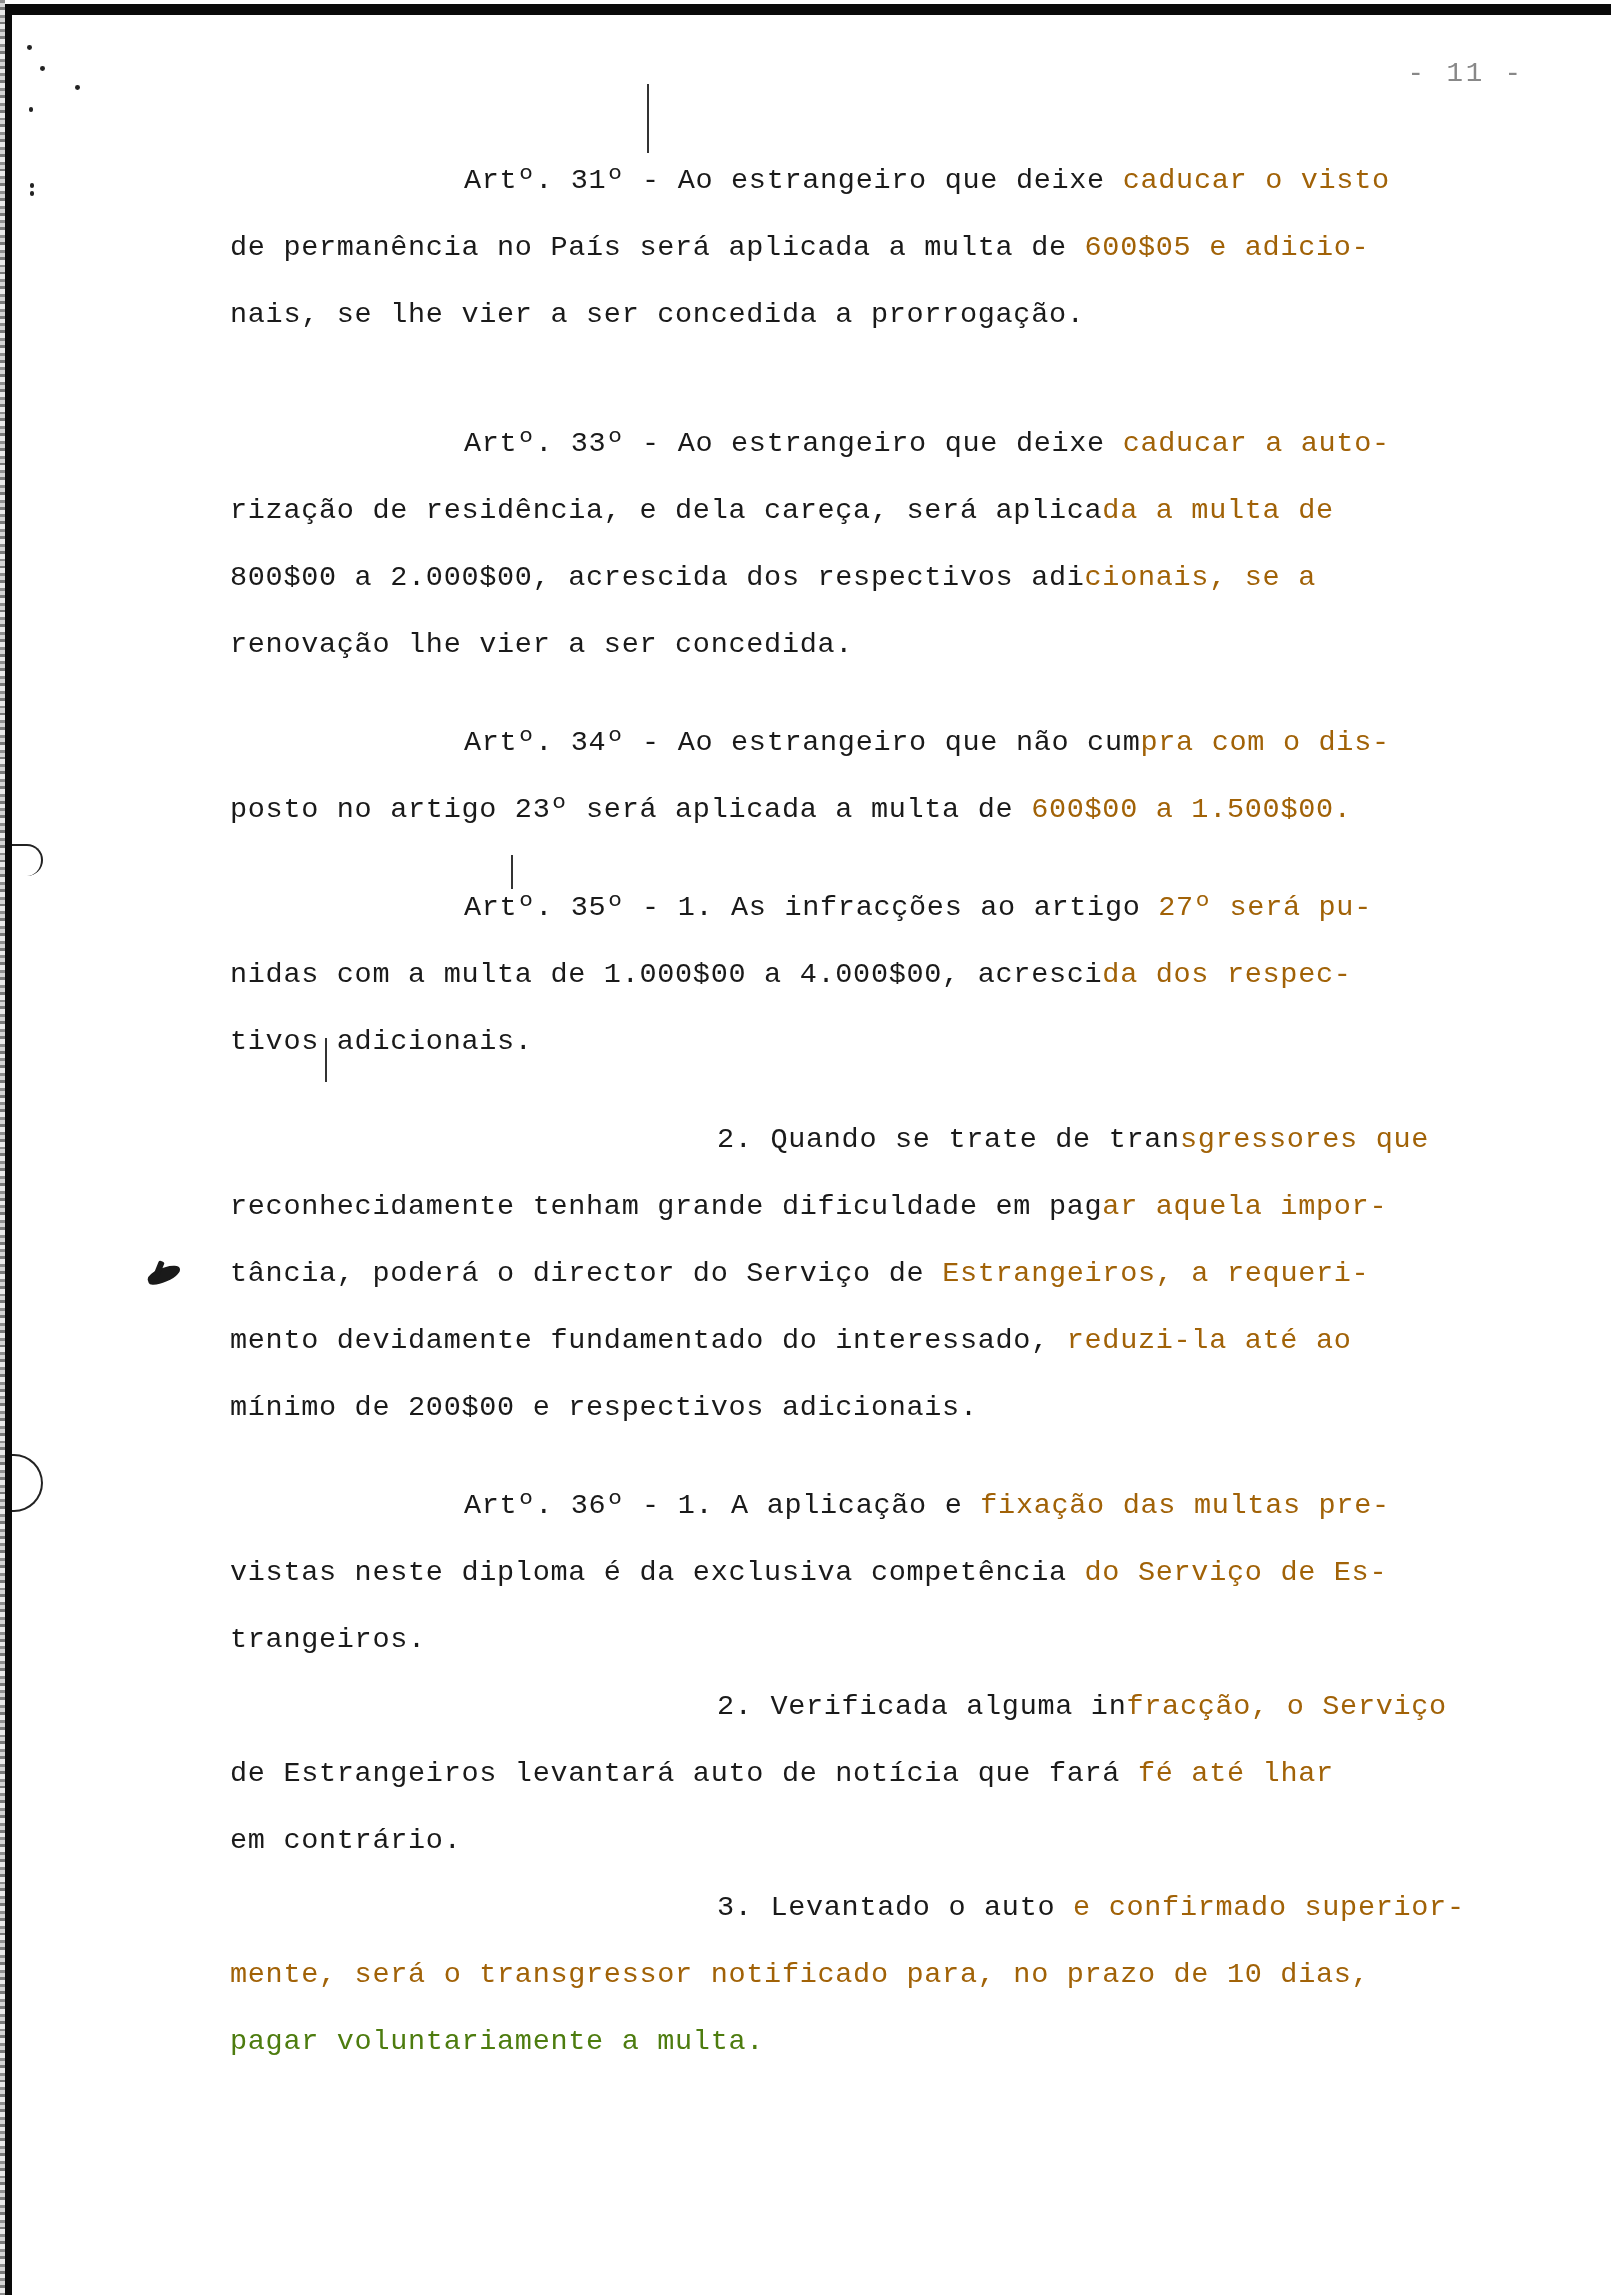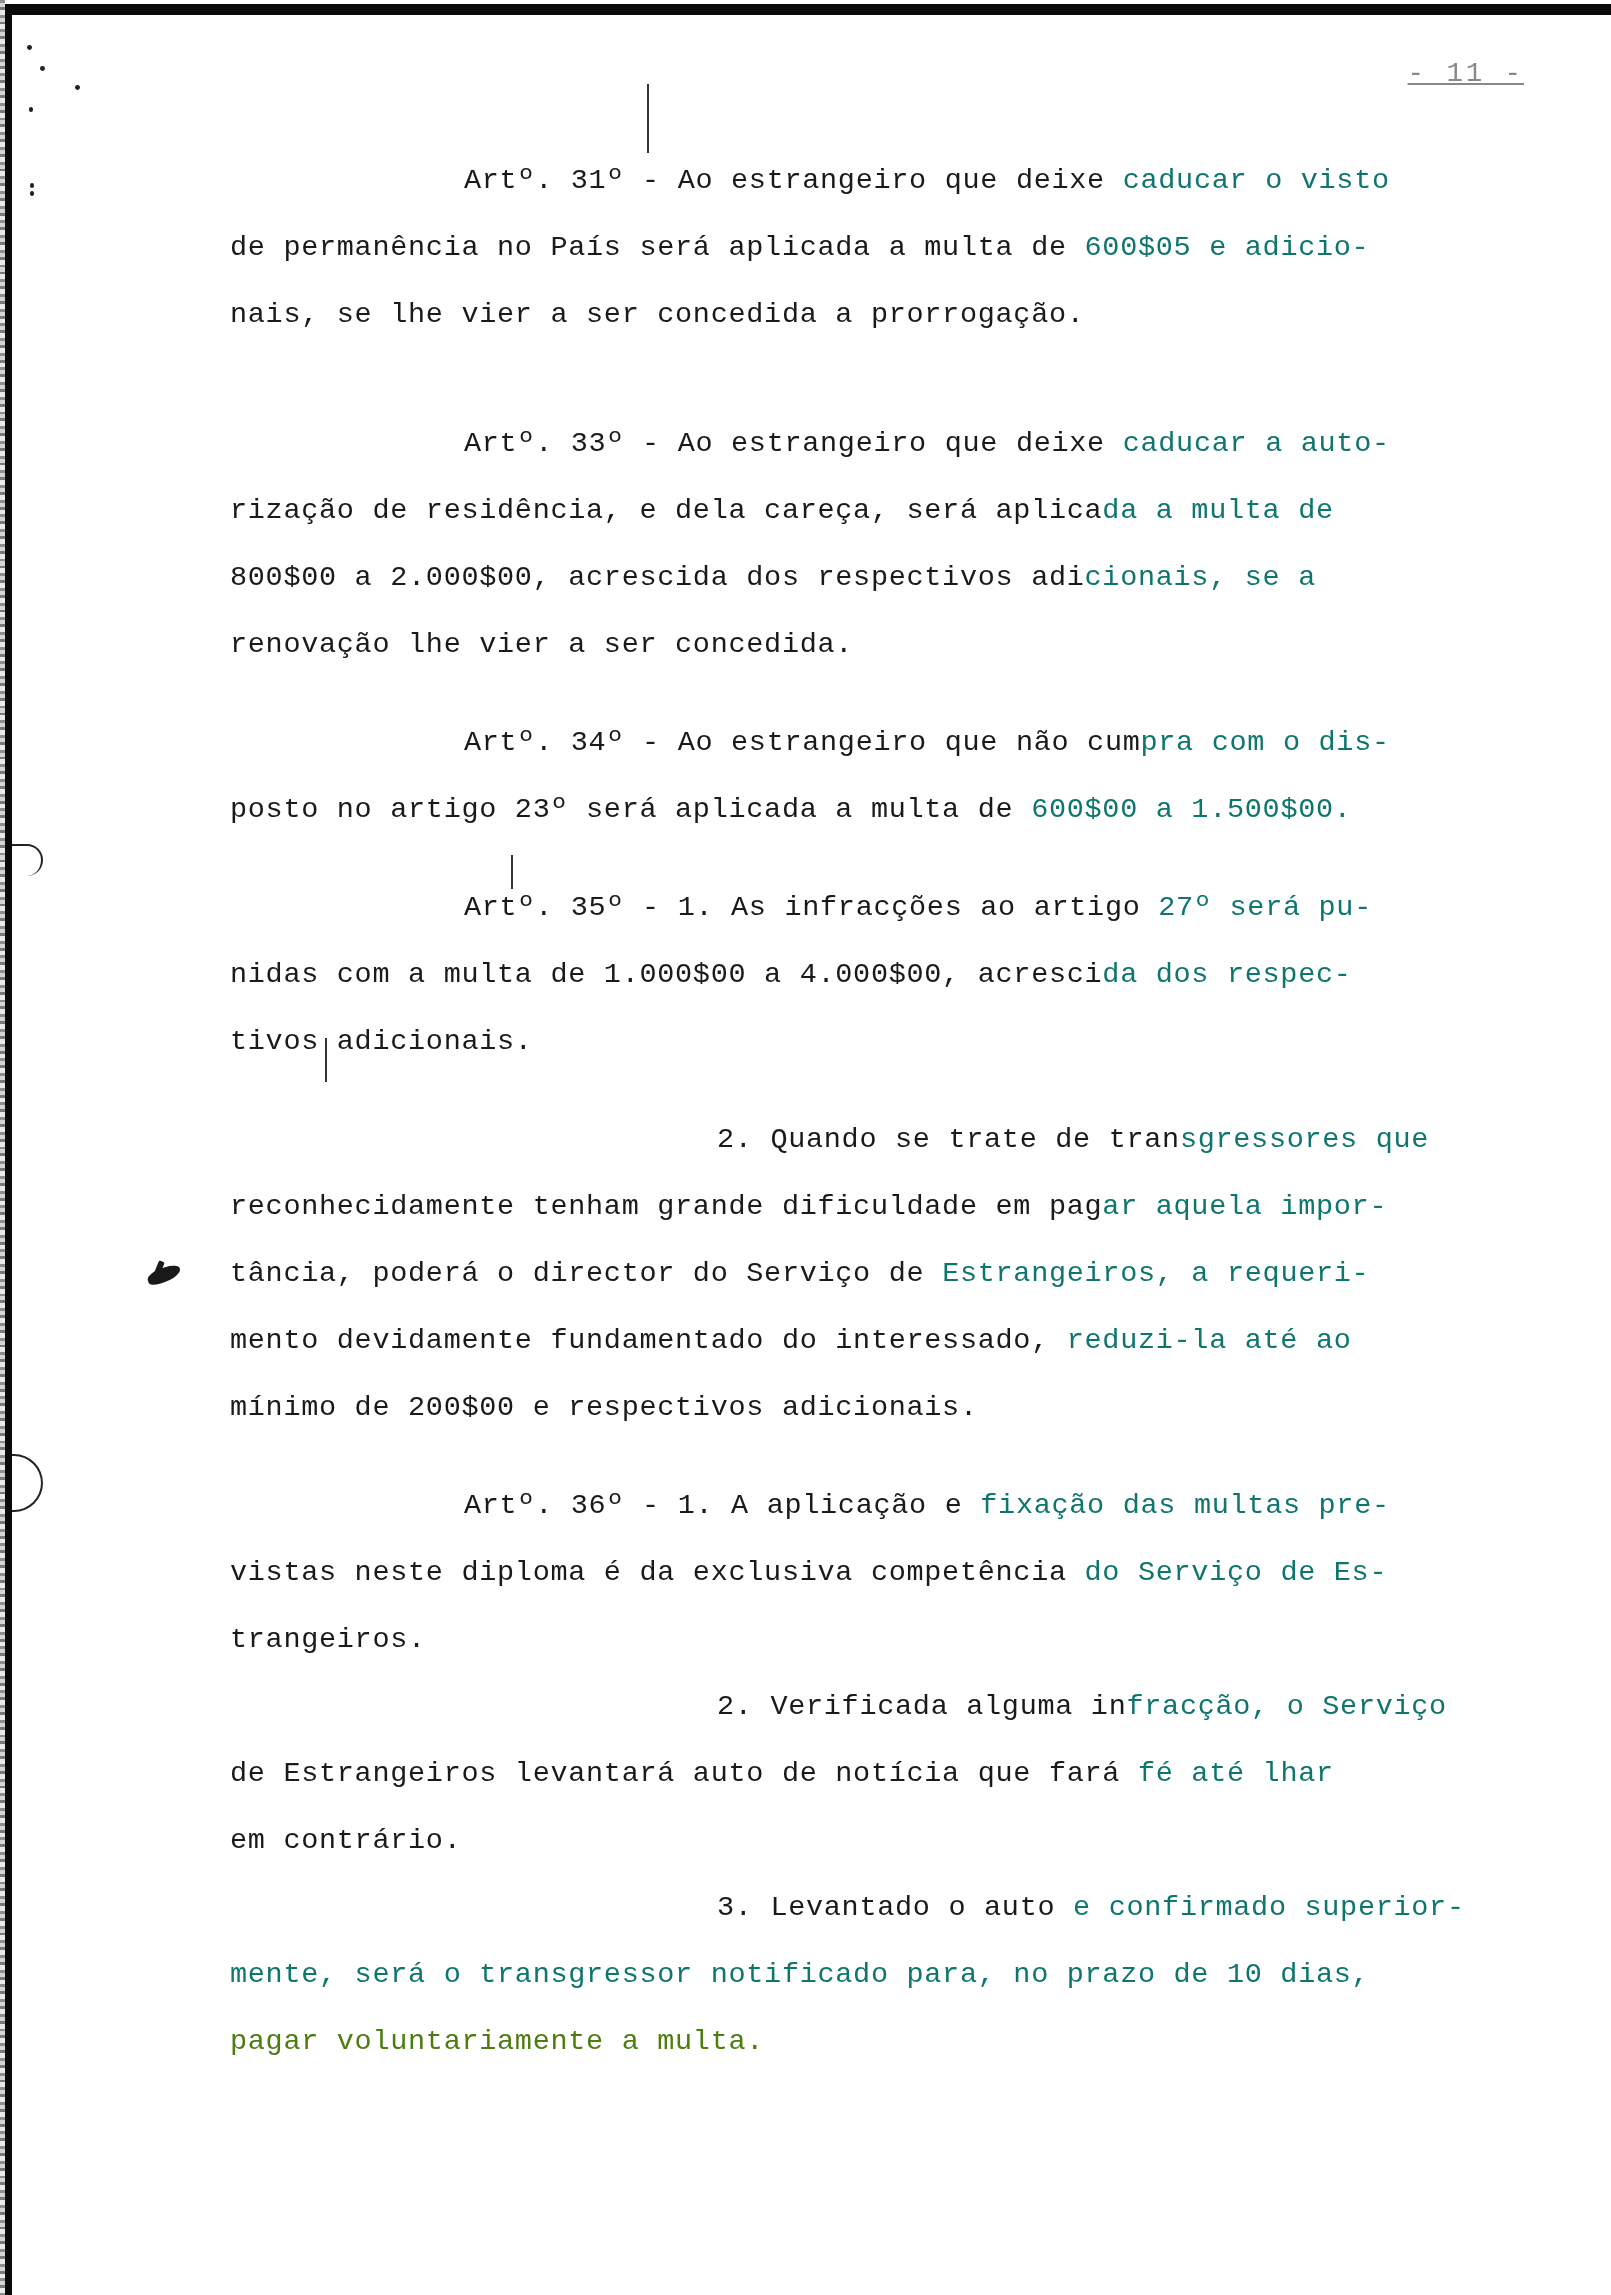--- a/index.html
+++ b/index.html
@@ -81,40 +81,39 @@
       background: #333;
     }
 
     .page-number {
       position: absolute;
       right: 88px;
       top: 58px;
       font-size: 27.5px;
       color: #888;
       letter-spacing: 2.9px;
-      text-decoration: underline;
     }
 
     .text-block {
       position: absolute;
       left: 230px;
       top: 147px;
       width: 1307px;
     }
     .line {
       font-size: 28.5px;
       line-height: 67px;
       height: 67px;
       white-space: nowrap;
       letter-spacing: 0.7px;
     }
     .indent-article { padding-left: 234px; }
     .indent-item { padding-left: 487px; }
     .para-gap { height: 31px; }
-    .faded { color: #0f766e; }
+    .faded { color: #a16207; }
     .faint { color: #4d7c0f; }
   </style>
 </head>
 <body>
 
 <div class="page">
   <div class="border-left-edge"></div>
   <div class="border-top"></div>
   <div class="border-left"></div>
 

